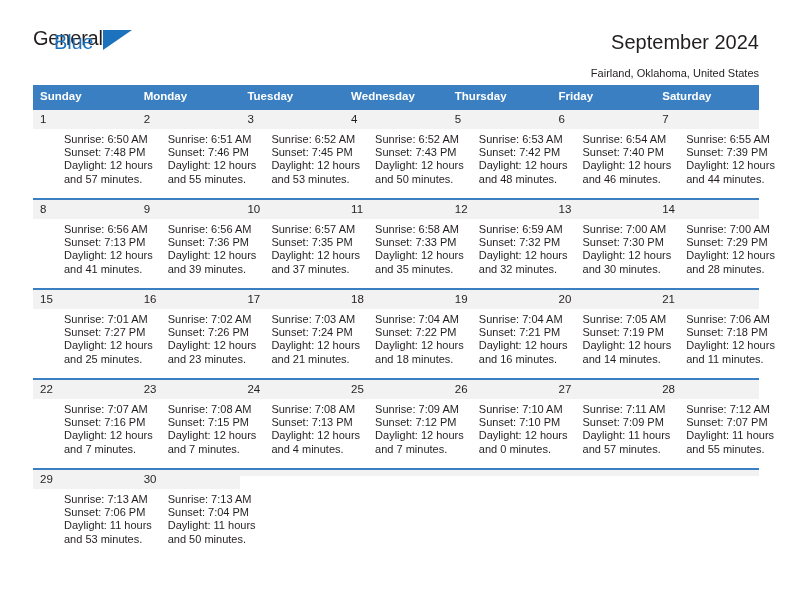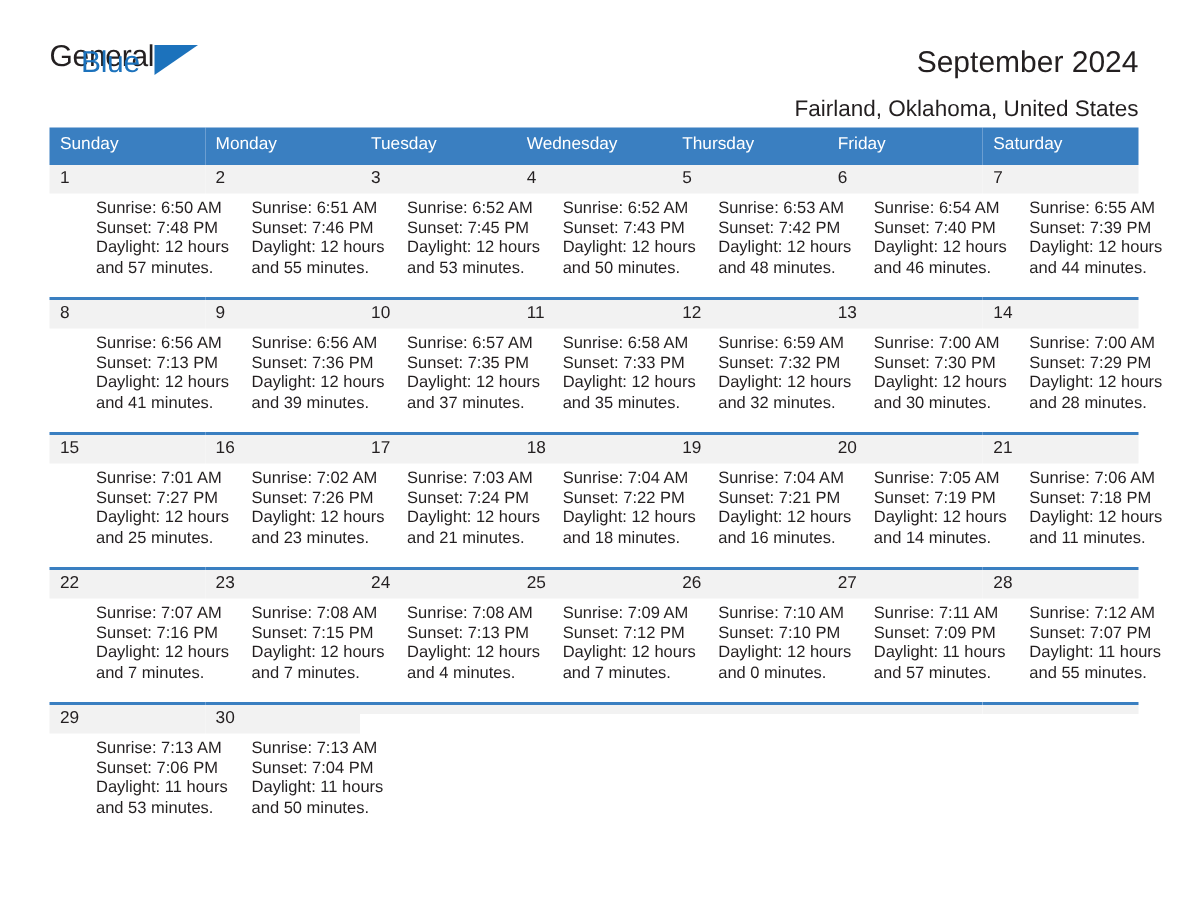--- a/index.html
+++ b/index.html
@@ -70,39 +70,39 @@
     padding-top: 0;
   }
   .cal-title {
     font-size: 20px;
     font-weight: normal;
     color: #231f20;
     line-height: 31px;
     white-space: nowrap;
   }
   .cal-subtitle {
-    font-size: 15px;
+    font-size: 11px;
     color: #231f20;
     line-height: 20px;
     margin-top: 5px;
     white-space: nowrap;
   }
 
   
   .calendar {
     margin-top: 13px;
     width: 726px;
     border-collapse: collapse;
     table-layout: fixed;
   }
   .calendar th {
     background: #3a7fc1;
     color: #ffffff;
     font-size: 11.5px;
-    font-weight: normal;
+    font-weight: bold;
     text-align: left;
     padding: 5px 0 5px 7px;
     height: 12px;
     line-height: 13px;
     border: none;
   }
   .calendar td {
     vertical-align: top;
     padding: 0;
     border: none;

